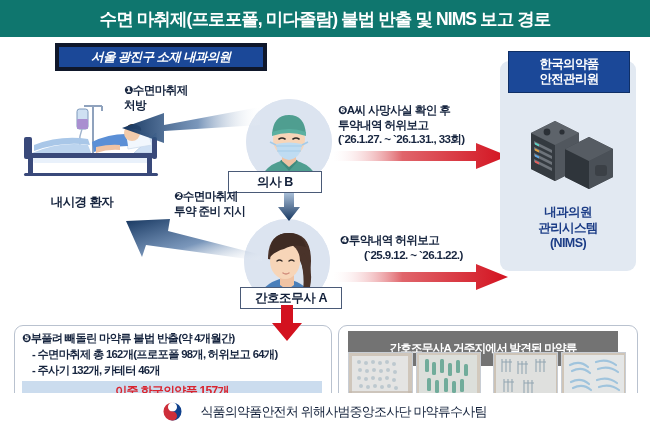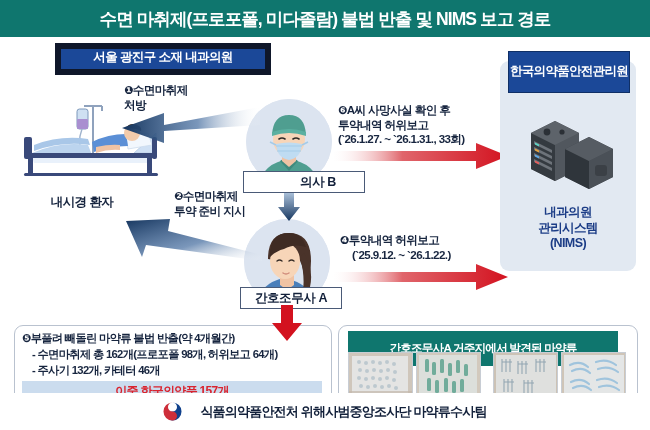--- a/index.html
+++ b/index.html
@@ -20,22 +20,22 @@
     color:#ffffff;font-size:17.5px;font-weight:bold;letter-spacing:-0.9px;
     white-space:nowrap;
   }
 
   
   .stage{position:absolute;left:0;top:37px;width:650px;height:356px;background:#fff;}
 
   
   .hosp-label{
     position:absolute;left:55px;top:6px;width:204px;height:20px;
-    background:#1b4898;border:6px solid #0f172a;
-    display:flex;justify-content:center;
+    background:#1b4898;border:4px solid #0f172a;
+    display:flex;align-items:center;justify-content:center;font-style:italic;
   }
   .hosp-label span{color:#fff;font-size:12.5px;font-weight:bold;letter-spacing:-0.6px;}
 
   
   .bed-wrap{position:absolute;left:14px;top:58px;width:160px;height:100px;}
   .bed-cap{
     position:absolute;left:2px;top:157px;width:160px;text-align:center;
     font-size:12.5px;font-weight:bold;color:#17253f;letter-spacing:-0.6px;
   }
 
@@ -43,21 +43,21 @@
   .avatar{
     position:absolute;border-radius:50%;overflow:hidden;background:#dfe6f0;
   }
   .av-doc{left:246px;top:62px;width:86px;height:86px;}
   .av-nur{left:244px;top:182px;width:86px;height:86px;}
   .name-tag{
     position:absolute;background:#ffffff;border:1.4px solid #4a5a77;
     display:flex;align-items:center;justify-content:center;
   }
   .name-tag span{font-size:12.5px;font-weight:bold;color:#12203a;letter-spacing:-0.4px;}
-  .tag-doc{left:243px;top:134px;width:92px;height:20px;padding-left:28px;}
+  .tag-doc{left:228px;top:134px;width:92px;height:20px;}
   .tag-nur{left:240px;top:250px;width:100px;height:20px;}
 
   
   .step-txt{
     position:absolute;font-size:11.6px;font-weight:bold;color:#17253f;
     line-height:14.5px;letter-spacing:-0.6px;white-space:nowrap;
   }
   .s1{left:124px;top:46px;}
   .s2{left:174px;top:152px;}
   .s3{left:136px;top:216px;}
@@ -76,21 +76,21 @@
   .red-down{position:absolute;left:272px;top:268px;width:30px;height:36px;z-index:6;}
 
   
   .nims-panel{
     position:absolute;left:500px;top:24px;width:136px;height:210px;
     background:#e2e9f2;border-radius:9px;
   }
   .nims-head{
     position:absolute;left:508px;top:14px;width:120px;height:40px;
     background:#1b4898;border:1.6px solid #0f2f66;
-    display:flex;align-items:center;justify-content:center;
+    display:flex;flex-direction:column;align-items:center;justify-content:center;
     z-index:4;
   }
   .nims-head span{
     color:#fff;font-size:12.5px;font-weight:bold;line-height:15.5px;letter-spacing:-0.7px;
   }
   .server-art{position:absolute;left:521px;top:70px;width:96px;height:96px;}
   .nims-cap{
     position:absolute;left:500px;top:168px;width:136px;text-align:center;
     font-size:12.5px;font-weight:bold;color:#1b3c86;line-height:15.5px;letter-spacing:-0.6px;
   }
@@ -116,39 +116,39 @@
   .sum-hl .r2{font-size:12px;font-weight:bold;color:#17253f;letter-spacing:-0.7px;margin-top:2px;}
   .sum-hl .r2 em{font-style:normal;color:#d9232e;font-size:13.5px;}
 
   
   .ev-box{
     position:absolute;left:338px;top:288px;width:298px;height:100px;
     background:#ffffff;border:1.3px solid #b9c2cf;border-radius:9px;
   }
   .ev-head{
     position:absolute;left:348px;top:294px;width:270px;height:35px;
-    background:#0f766e;display:flex;align-items:center;justify-content:center;
+    background:#737373;display:flex;align-items:center;justify-content:center;
   }
   .ev-head span{color:#fff;font-size:11.6px;font-weight:bold;letter-spacing:-0.8px;}
   .ev-groups{position:absolute;left:348px;top:315px;width:278px;height:66px;display:flex;gap:12px;}
   .ev-group{width:133px;}
   .ev-photos{display:flex;gap:3px;height:47px;}
   .ev-photo{width:65px;height:47px;border:1px solid #c8cdd4;overflow:hidden;position:relative;}
   .ev-cap{
     margin-top:2px;text-align:center;font-size:6.4px;font-weight:bold;
     color:#2a3347;letter-spacing:-0.3px;white-space:nowrap;
   }
 
   
   .footer{
     position:absolute;left:0;top:393px;width:650px;height:37px;
     display:flex;align-items:center;justify-content:center;gap:6px;background:#fff;
   }
   .footer .ftxt{
-    font-size:13px;font-weight:bold;color:#12203a;letter-spacing:-0.8px;white-space:nowrap;margin-left:12px;
+    font-size:13px;font-weight:normal;color:#12203a;letter-spacing:-0.8px;white-space:nowrap;margin-left:12px;
   }
   .taeguk{width:19px;height:19px;flex:0 0 19px;}
 </style>
 </head>
 <body>
 
 <div id="root">
 
   <div class="title-bar">
     <div class="t">수면 마취제(프로포폴, 미다졸람) 불법 반출 및 NIMS 보고 경로</div>
@@ -300,21 +300,21 @@
           <stop offset="0%" stop-color="#ffffff" stop-opacity="0.08"></stop>
           <stop offset="40%" stop-color="#e0656b"></stop>
           <stop offset="100%" stop-color="#d3121f"></stop>
         </linearGradient>
       </defs>
       <path d="M2 10 L146 10 L146 2 L178 15 L146 28 L146 20 L2 20 Z" fill="url(#gr1)"></path>
     </svg>
 
     <div class="step-txt s4">
       <span class="num">❹</span><span>투약내역 허위보고</span><br>
-      <span style="margin-left:12px;display:inline-block">(`25.9.12. ~ `26.1.22.)</span>
+      <span style="margin-left:24px;display:inline-block">(`25.9.12. ~ `26.1.22.)</span>
     </div>
     <svg class="redarrow" style="left:330px;top:225px;" width="180" height="30">
       <defs>
         <linearGradient id="gr2" x1="0" y1="0" x2="1" y2="0">
           <stop offset="0%" stop-color="#ffffff" stop-opacity="0.08"></stop>
           <stop offset="40%" stop-color="#e0656b"></stop>
           <stop offset="100%" stop-color="#d3121f"></stop>
         </linearGradient>
       </defs>
       <path d="M2 10 L146 10 L146 2 L178 15 L146 28 L146 20 L2 20 Z" fill="url(#gr2)"></path>

